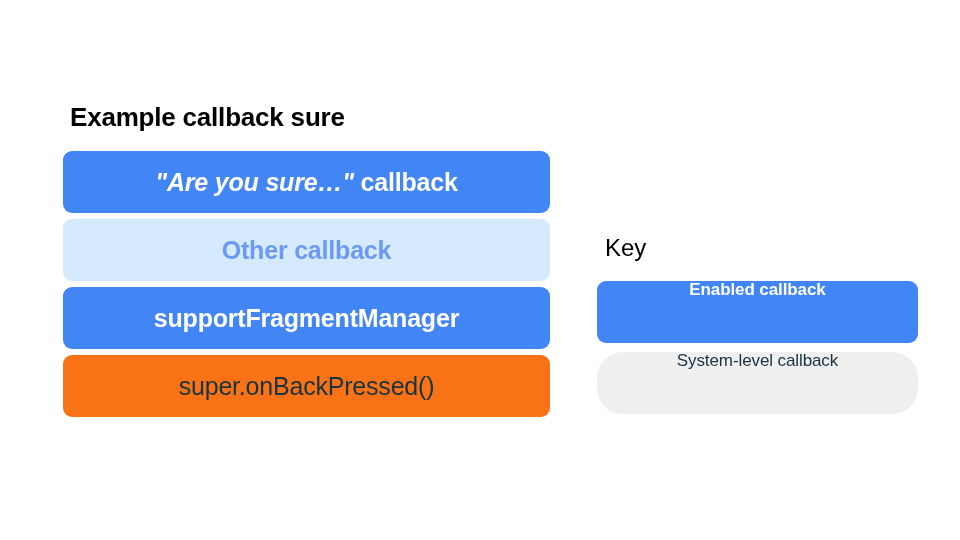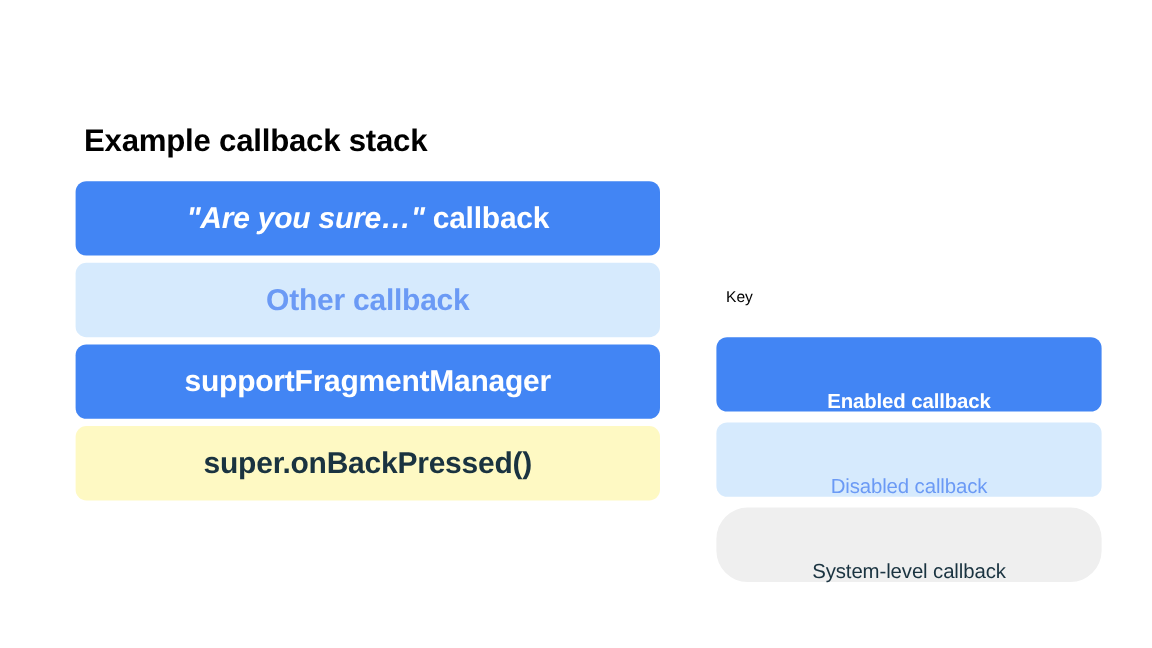--- a/index.html
+++ b/index.html
@@ -63,23 +63,23 @@
     background: #4285f4;
     color: #ffffff;
     font-weight: 700;
   }
   .card.disabled {
     background: #d6eafd;
     color: #6b9af5;
     font-weight: 700;
   }
   .card.system {
-    background: #fef9c3;
+    background: #f97316;
     color: #1a3340;
-    font-weight: 700;
+    font-weight: 400;
   }
 
   .card-label {
     font-size: 25px;
     letter-spacing: -0.2px;
     line-height: 1;
   }
 
   
   .quote-em {
@@ -89,39 +89,39 @@
 
   
   .key-panel {
     position: absolute;
     left: 597px;
     top: 236px;
     width: 321px;
   }
 
   .key-title {
-    font-size: 13px;
+    font-size: 24px;
     font-weight: 400;
     color: #000000;
     line-height: 23px;
     margin: 0 0 22px 8px;
     white-space: nowrap;
   }
 
   .key-list {
     display: flex;
     flex-direction: column;
     gap: 9px;
   }
 
   .key-card {
     height: 62px;
     border-radius: 9px;
     display: flex;
-    align-items: flex-end;
+    align-items: flex-start;
     justify-content: center;
     text-align: center;
     box-sizing: border-box;
     padding: 0 10px;
     white-space: nowrap;
   }
 
   .key-card.enabled {
     background: #4285f4;
     color: #ffffff;
@@ -145,21 +145,21 @@
     line-height: 1;
   }
 </style>
 </head>
 <body>
 
 <div class="canvas">
 
   <section class="stack-panel">
 
-    <h1 class="panel-title">Example callback stack</h1>
+    <h1 class="panel-title">Example callback sure</h1>
 
     <div class="stack-list">
 
       <div class="card enabled">
         <span class="card-label"><span class="quote-em">"Are you sure…"</span><span> callback</span></span>
       </div>
 
       <div class="card disabled">
         <span class="card-label">Other callback</span>
       </div>
@@ -179,23 +179,20 @@
   <section class="key-panel">
 
     <h2 class="key-title">Key</h2>
 
     <div class="key-list">
 
       <div class="key-card enabled">
         <span class="key-label">Enabled callback</span>
       </div>
 
-      <div class="key-card disabled">
-        <span class="key-label">Disabled callback</span>
-      </div>
 
       <div class="key-card system">
         <span class="key-label">System-level callback</span>
       </div>
 
     </div>
   </section>
 
 </div>
 

